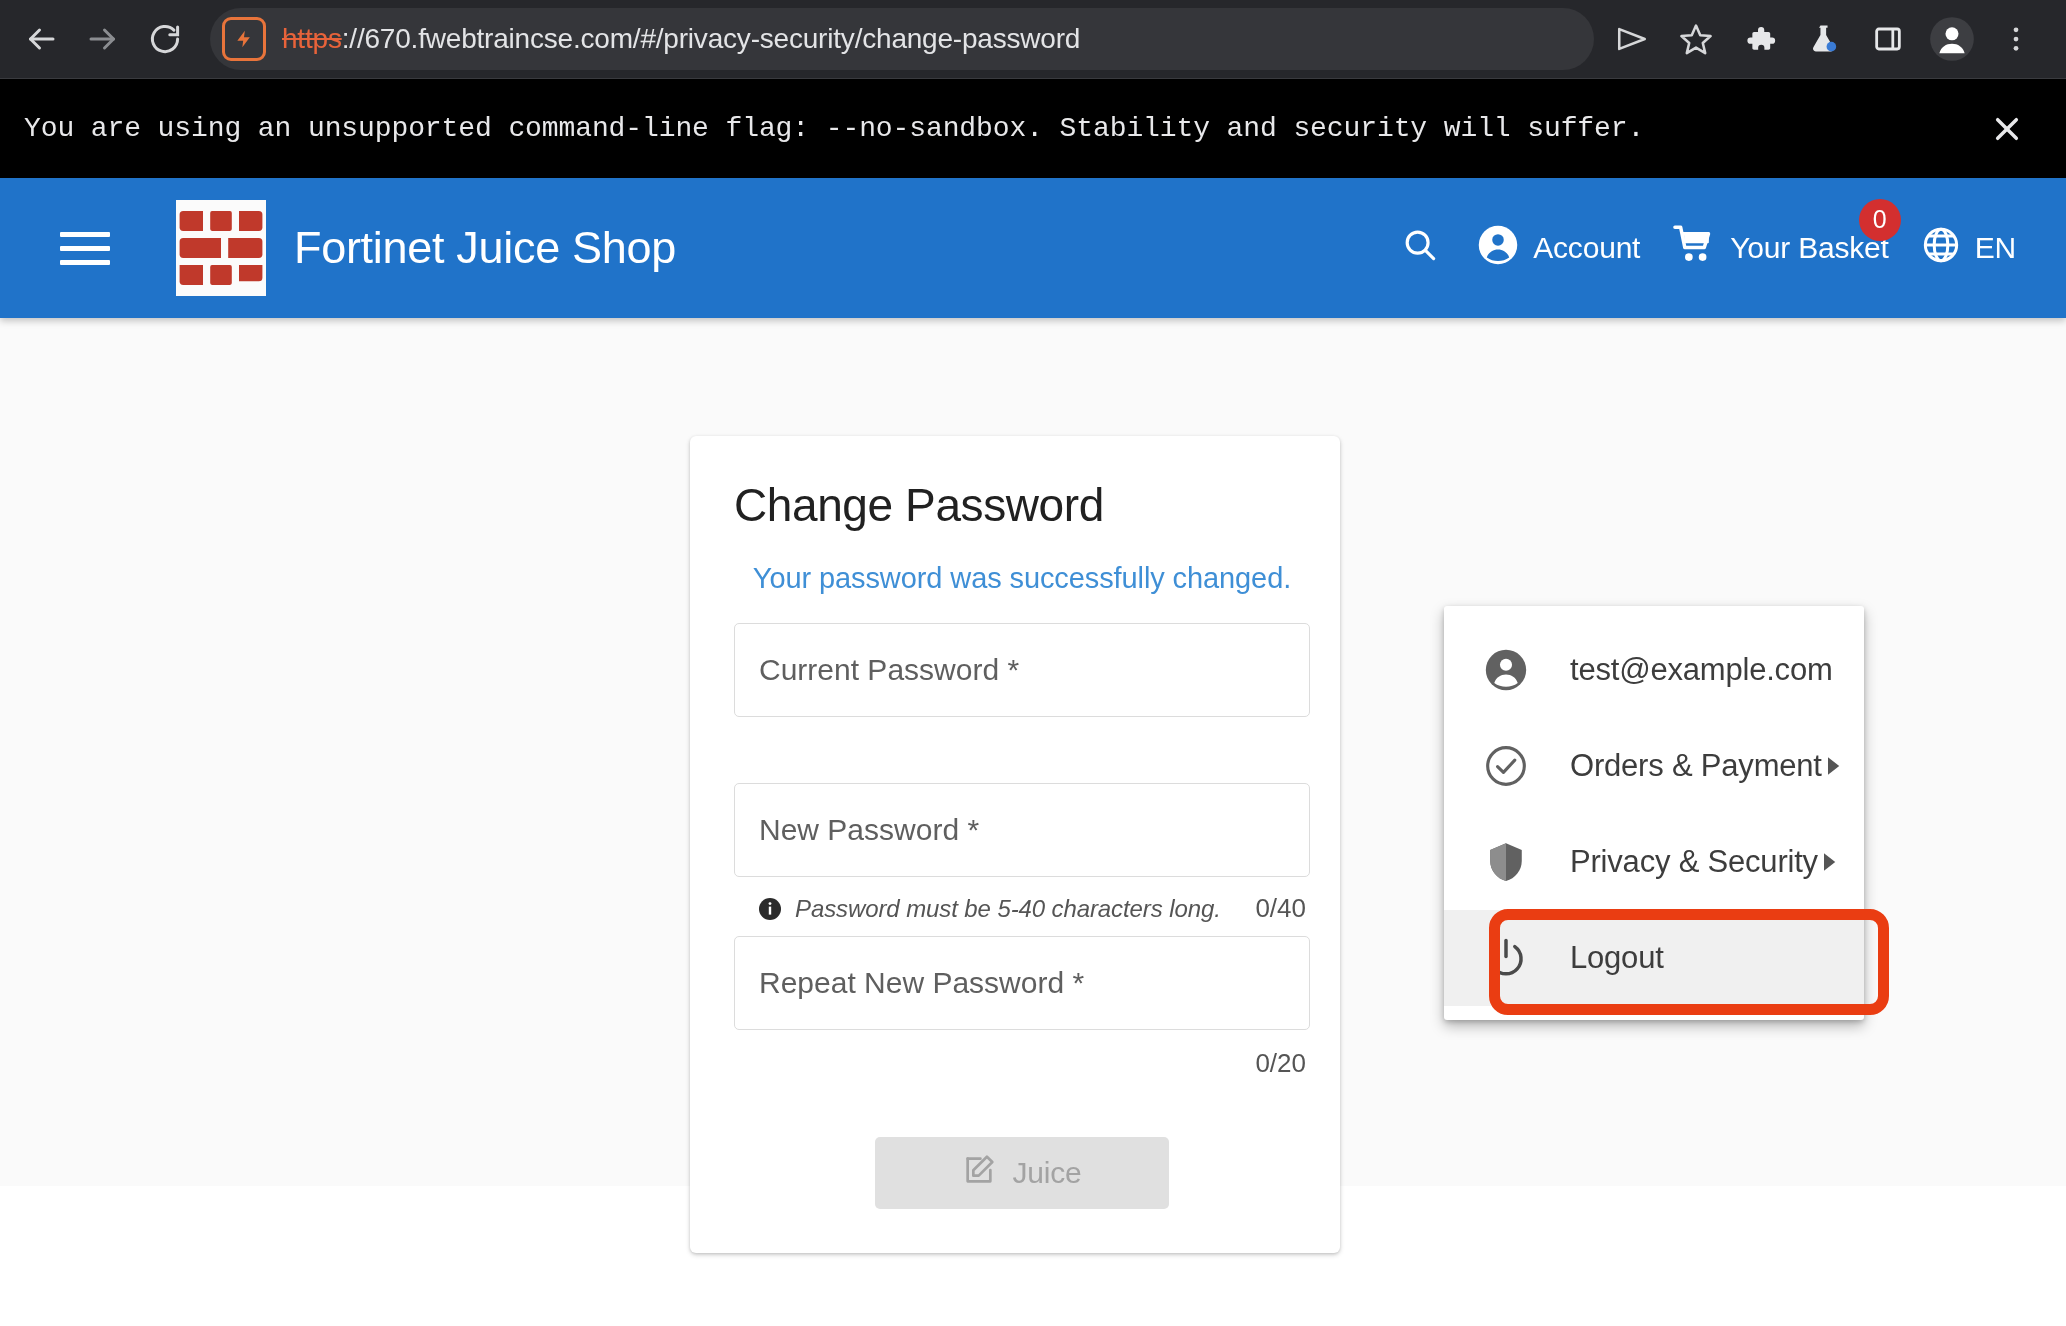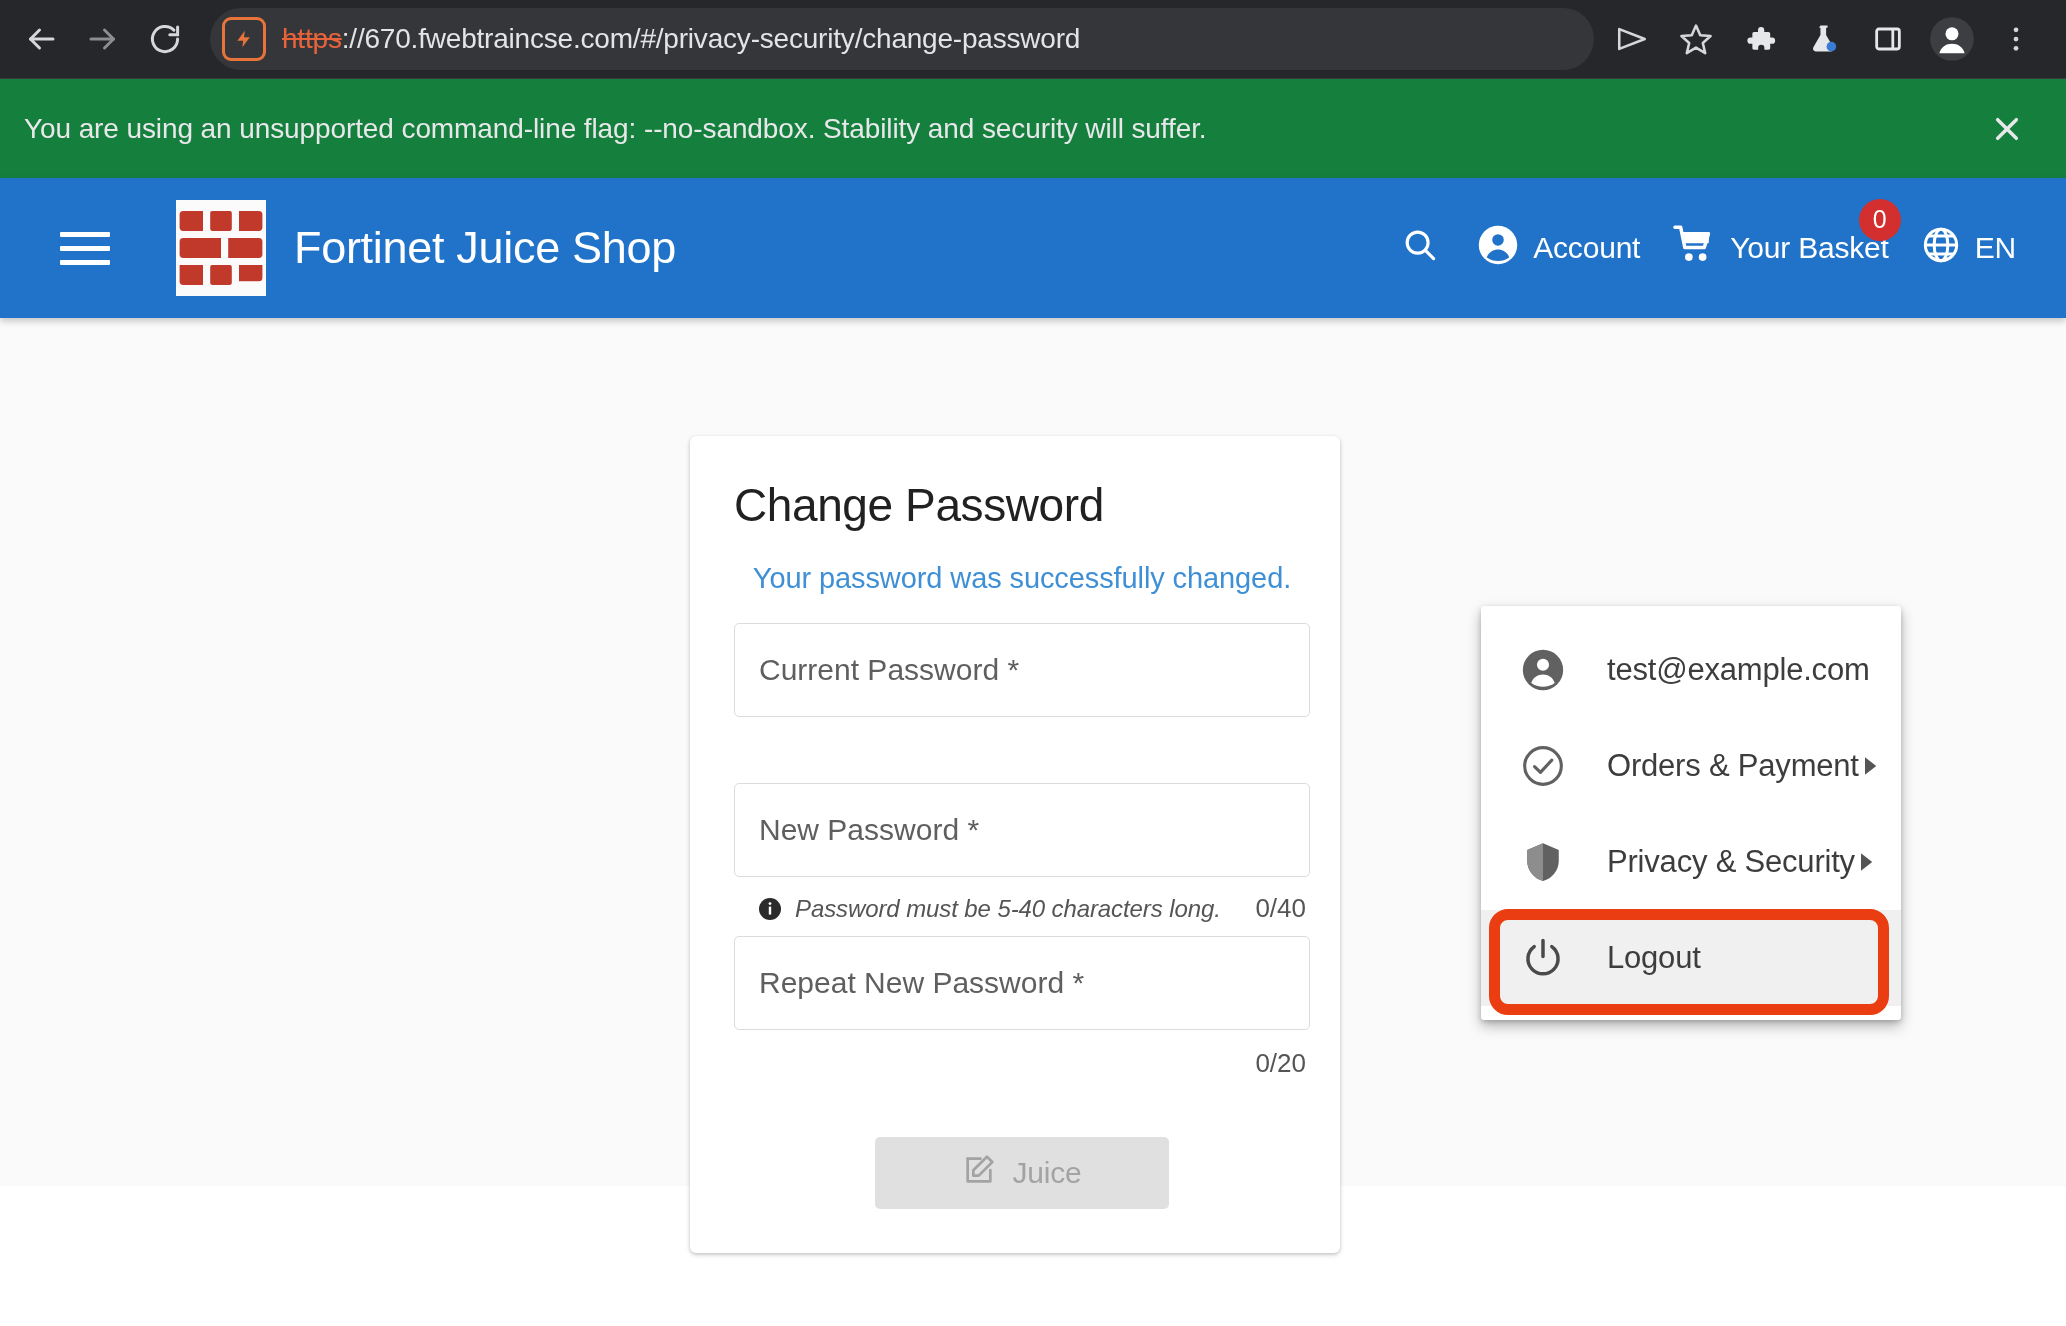--- a/index.html
+++ b/index.html
@@ -88,25 +88,26 @@
     width: 56px;
     height: 56px;
     display: flex;
     align-items: center;
     justify-content: center;
     border-radius: 50%;
   }
 
   .infobar {
     height: 100px;
-    background: #15803d;
+    background: #000000;
     border-top: 1px solid #3a3b3f;
     display: flex;
     align-items: center;
     padding: 0 36px 0 24px;
+    font-family: Liberation Mono, monospace;
   }
   .infobar-text {
     flex: 1;
     font-size: 28px;
     color: #e8e8ea;
     letter-spacing: -0.1px;
   }
   .infobar-close {
     width: 46px;
     height: 46px;
@@ -302,21 +303,21 @@
     gap: 16px;
     color: #a3a3a3;
     font-size: 30px;
     font-family: "Liberation Sans", sans-serif;
     letter-spacing: -0.2px;
   }
 
   
   .dropdown {
     position: absolute;
-    left: 1481px;
+    left: 1444px;
     top: 288px;
     width: 420px;
     background: #ffffff;
     border-radius: 3px;
     box-shadow: 0 6px 14px rgba(0,0,0,0.28), 0 2px 5px rgba(0,0,0,0.18);
     padding: 16px 0 14px 0;
     z-index: 20;
   }
 
   .menu-item {

